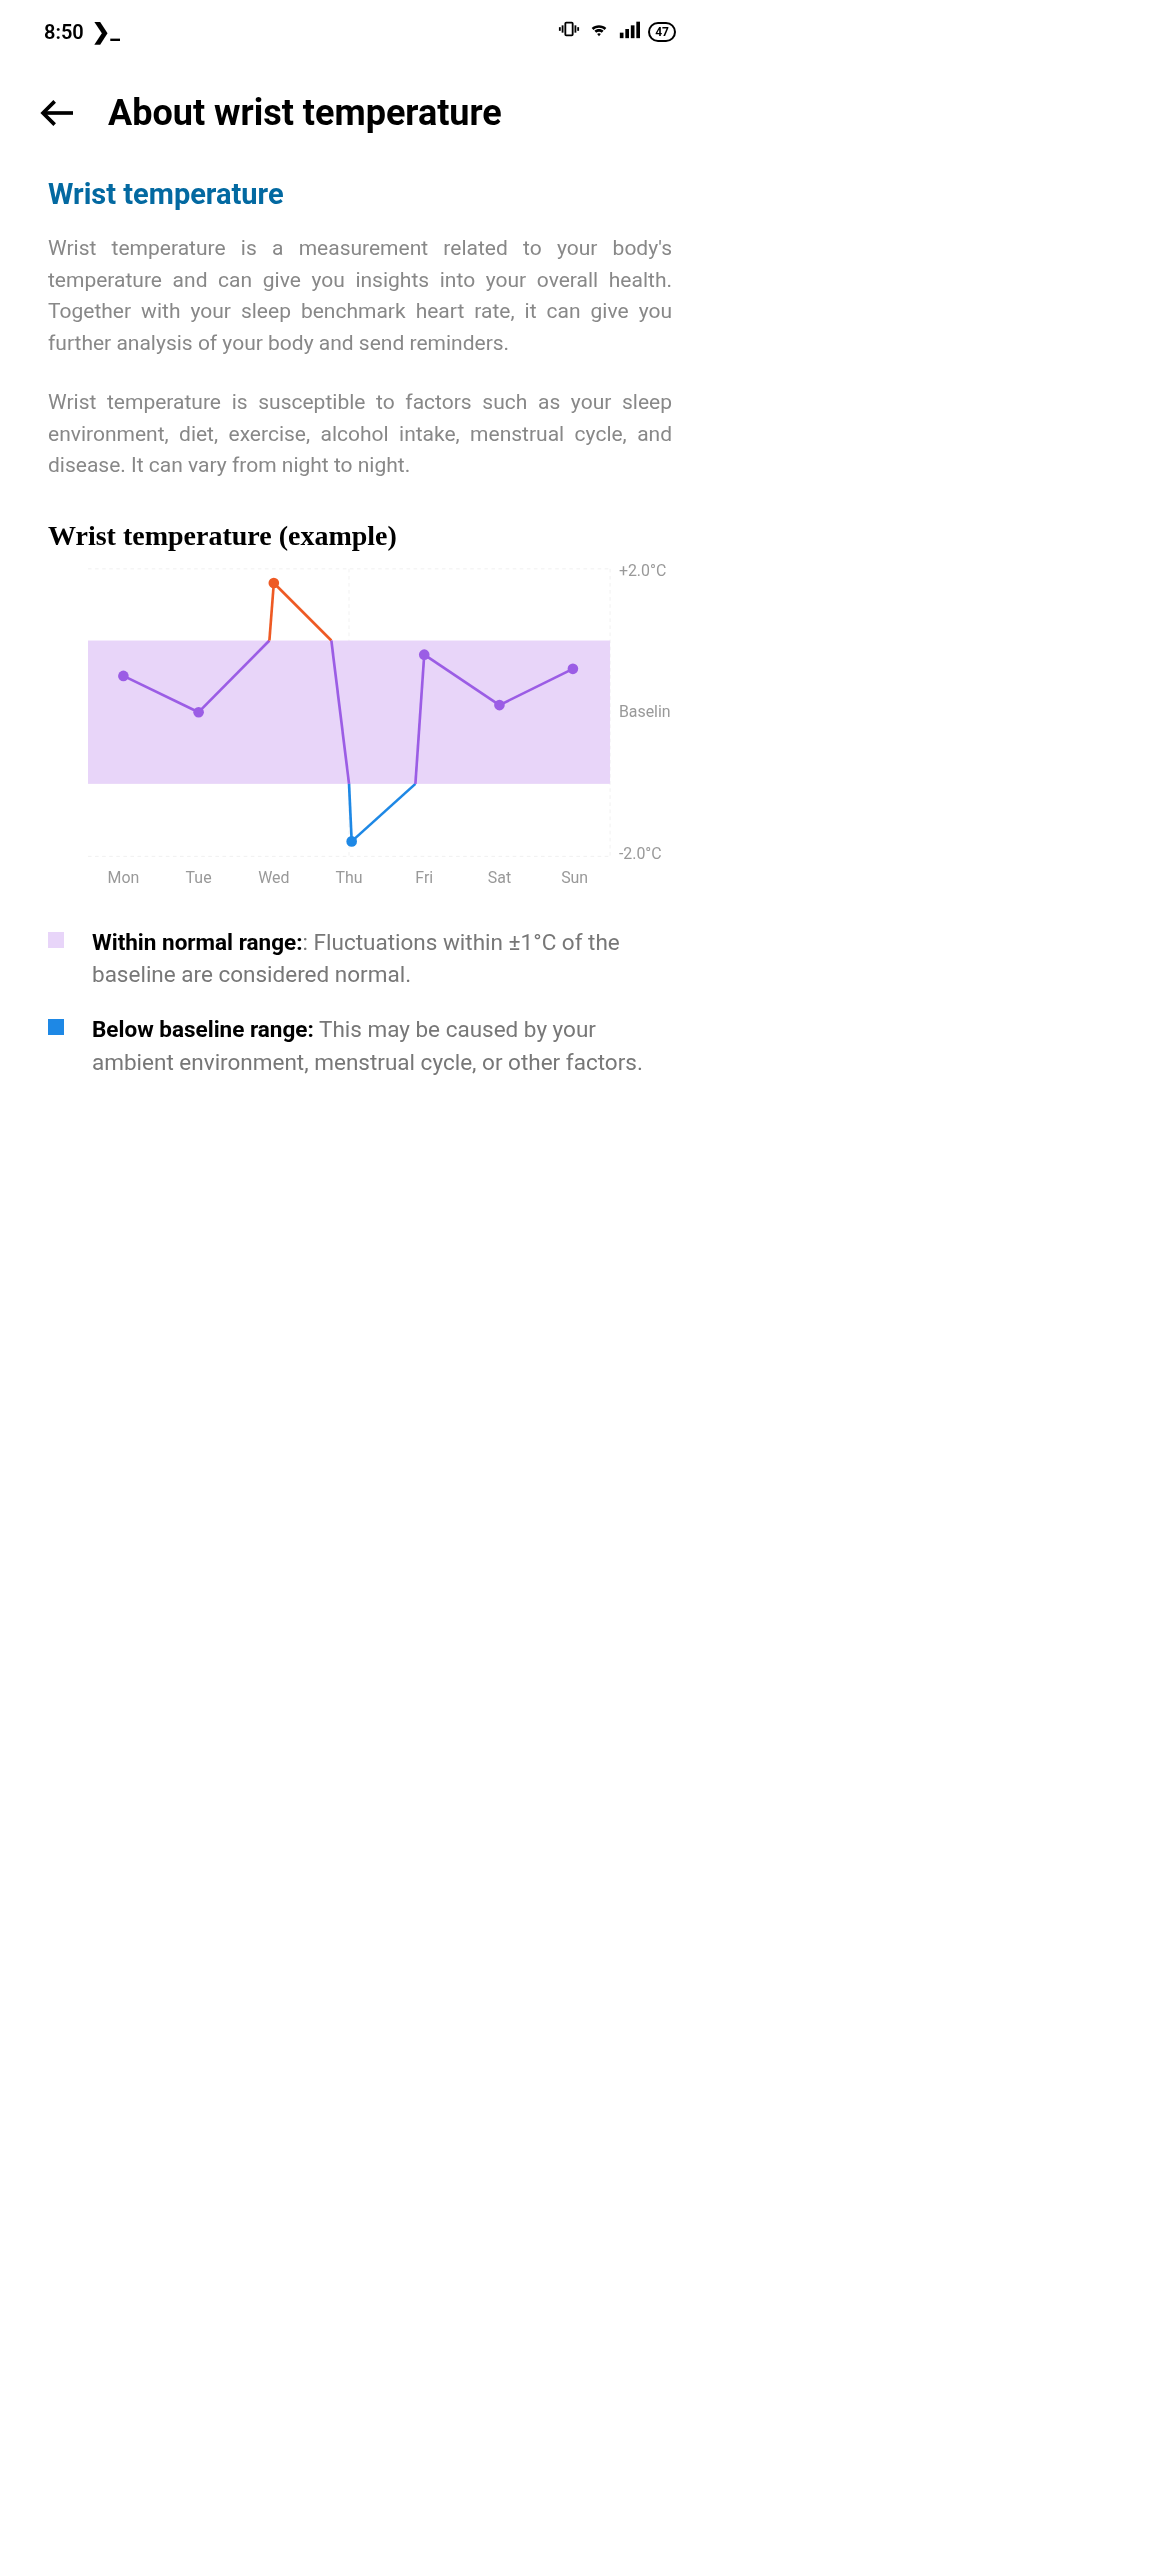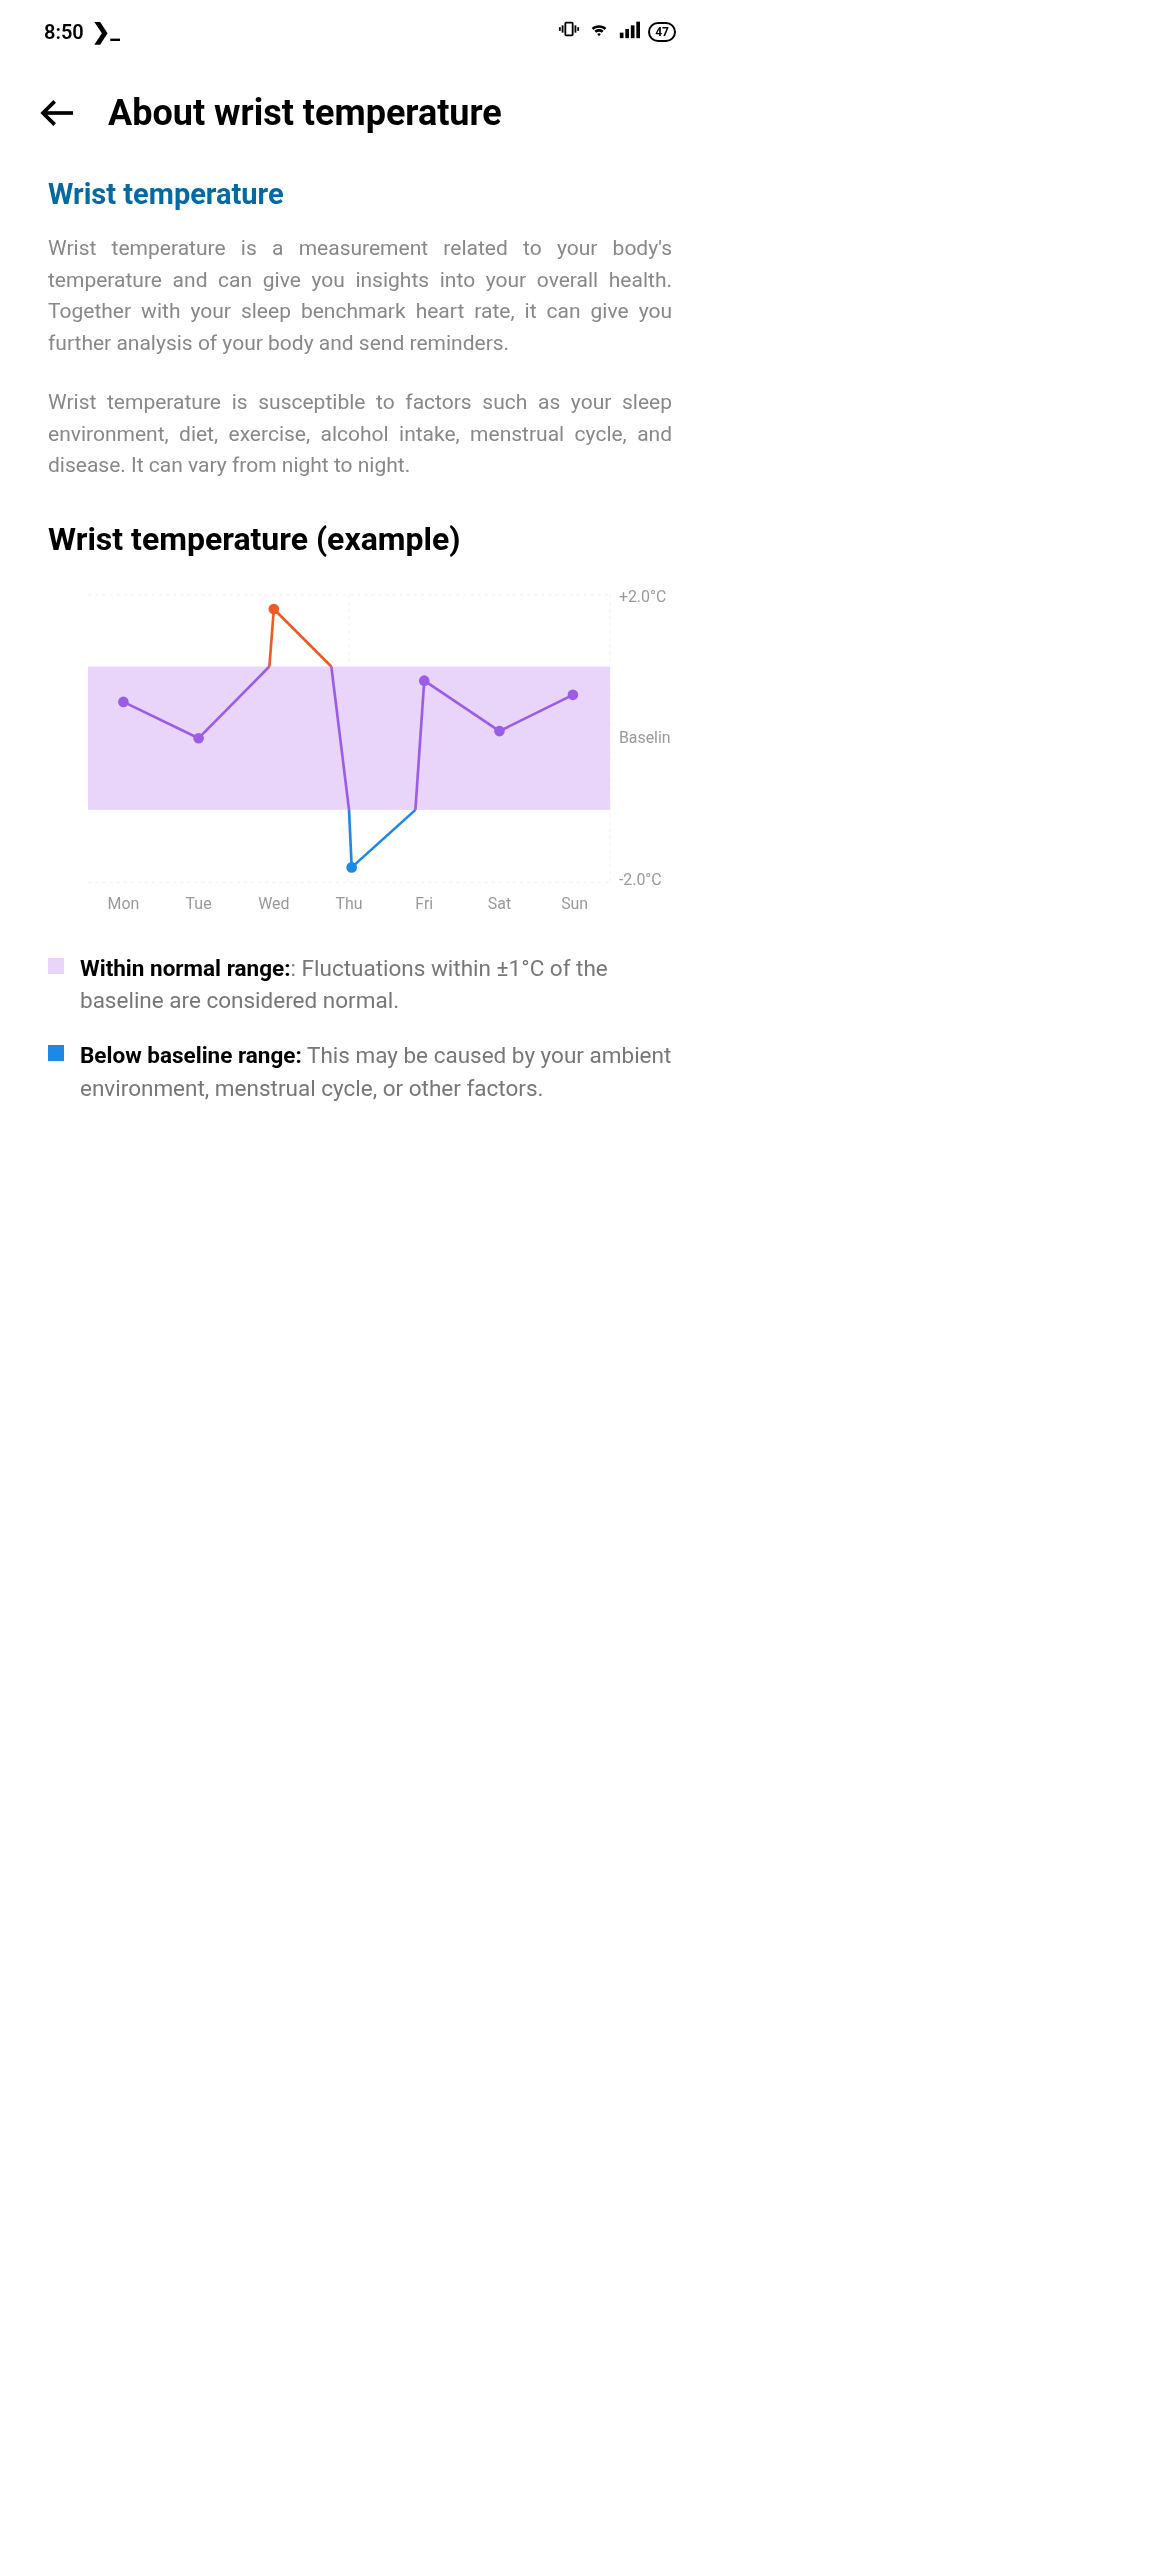--- a/index.html
+++ b/index.html
@@ -74,43 +74,44 @@
       margin-bottom: 22px;
     }
     .body-text {
       font-size: 21px;
       color: #888;
       line-height: 1.5;
       margin-bottom: 28px;
       text-align: justify;
     }
     .chart-heading {
-      font-size: 32px;
+      font-size: 28px;
       font-weight: 700;
       color: #000;
       margin-top: 38px;
-      margin-bottom: 28px;
+      margin-bottom: 8px;
+      font-family: Liberation Serif, serif;
     }
     .chart-container {
       position: relative;
       margin-bottom: 26px;
       padding-left: 40px;
     }
     .chart-svg {
       width: 100%;
       height: auto;
     }
     .legend {
       display: flex;
       flex-direction: column;
       gap: 22px;
     }
     .legend-item {
       display: flex;
-      gap: 16px;
+      gap: 28px;
       align-items: flex-start;
     }
     .legend-swatch {
       width: 16px;
       height: 16px;
       flex-shrink: 0;
       margin-top: 6px;
     }
     .legend-text {
       font-size: 22.5px;

